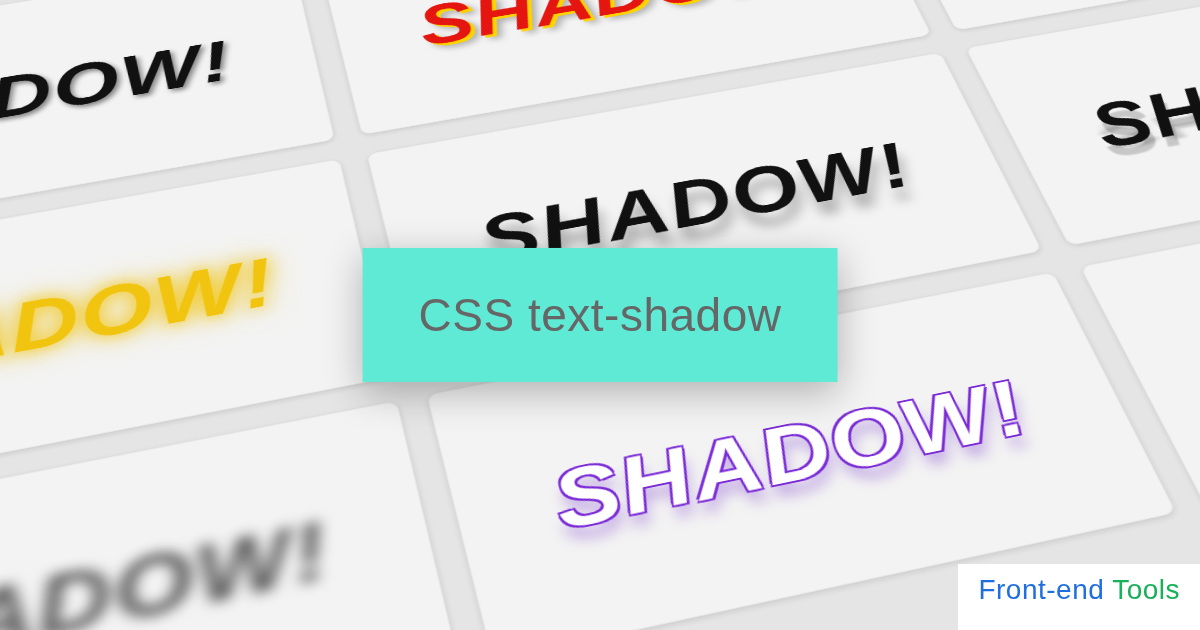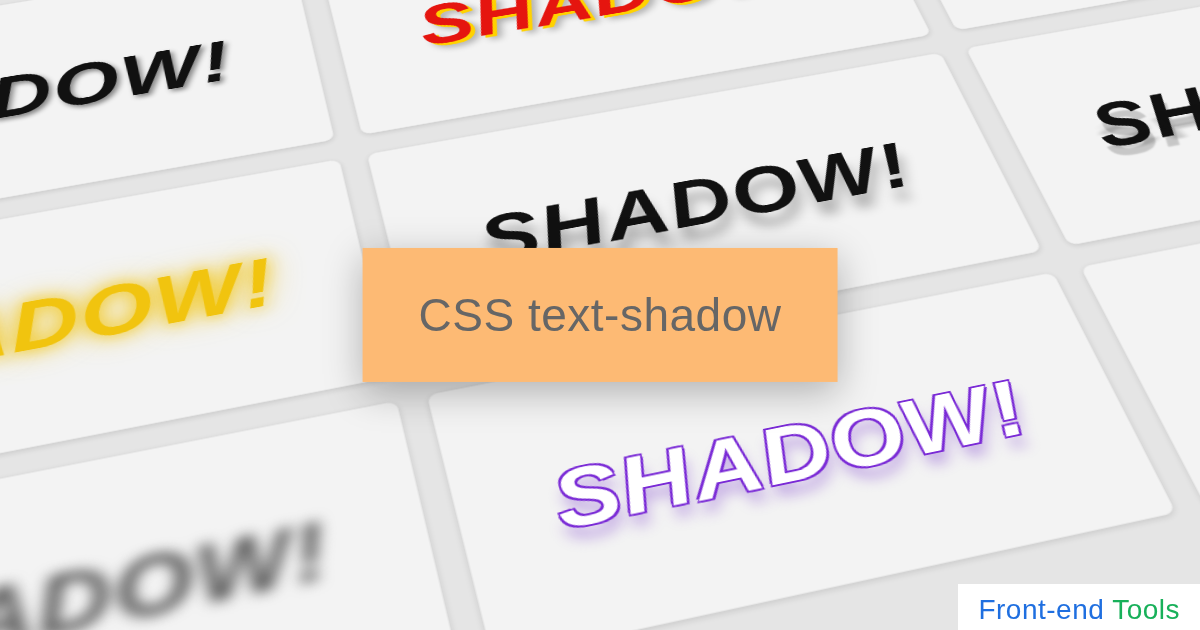--- a/index.html
+++ b/index.html
@@ -71,41 +71,41 @@
       -2px -2px 0 #7a2ad6, 2px -2px 0 #7a2ad6,
       -2px  2px 0 #7a2ad6, 2px  2px 0 #7a2ad6,
        0 14px 14px rgba(110,40,200,0.35);
   }
 
   
   .panel {
     position: absolute;
     left: 50%; top: 50%;
     transform: translate(-50%, -50%);
-    background: #fdba74;
+    background: #5eead4;
     padding: 36px 56px;
     box-shadow: 0 10px 36px rgba(0,0,0,0.28);
     text-align: right;
   }
   .panel-title {
     color: #666;
     font-size: 46px;
     font-weight: 400;
     line-height: 1.35;
     letter-spacing: 0.5px;
     white-space: nowrap;
     font-family: "Yu Gothic", "Hiragino Sans", Meiryo, sans-serif;
   }
 
   
   .brand {
     position: absolute;
     right: 0; bottom: 0;
     background: #fff;
-    padding: 10px 20px 4px 20px;
+    padding: 10px 20px 24px 20px;
     font-size: 28px;
     font-weight: 400;
     letter-spacing: 0.5px;
     font-family: "Helvetica Neue", Arial, sans-serif;
   }
   .brand .w1 { color: #1f6fe0; }
   .brand .w2 { color: #18b05a; }
 </style>
 </head>
 <body>

